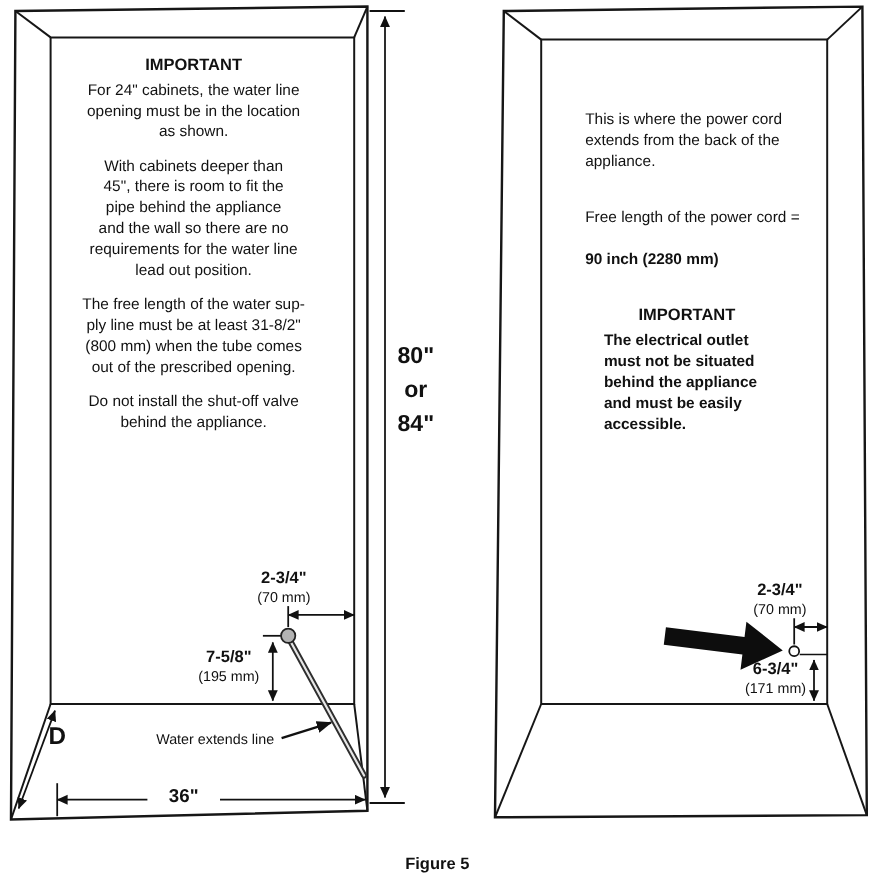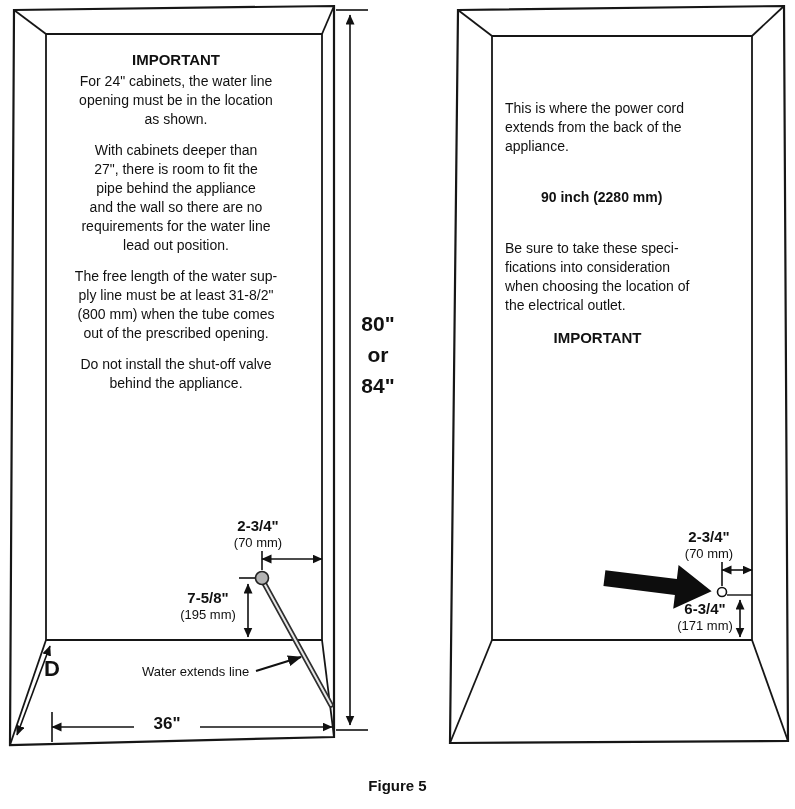--- a/index.html
+++ b/index.html
@@ -7,26 +7,26 @@
     position:relative;width:795px;height:809px;background:#fff;
     font-family:"Liberation Sans",sans-serif;color:#111;overflow:hidden;text-decoration:underline;
   }
   #line-art{position:absolute;left:0;top:0;z-index:1;}
   .txt{position:absolute;z-index:2;}
   
   #left-instructions{left:45px;top:50px;width:262px;text-align:center;font-size:14px;line-height:19px;}
   #left-instructions p{margin:0 0 12px;white-space:pre-line;}
   .imp-head{font-weight:bold;font-size:15px;margin:0 0 3px;}
   
-  #right-instructions{left:505px;top:99px;width:224px;font-size:14px;line-height:19px;text-align:left;}
+  #right-instructions{left:532px;top:99px;width:224px;font-size:14px;line-height:19px;text-align:left;}
   #right-instructions p{margin:0 0 13px;white-space:pre-line;}
   #right-instructions .imp-head{width:185px;text-align:center;margin:6px 0 4px;}
   #right-instructions .imp-body{font-weight:bold;padding-left:17px;margin:0;white-space:pre-line;}
   #right-instructions .blk{display:block;}
-  #right-instructions .b{font-weight:bold;margin-left:36px;}
+  #right-instructions .b{font-weight:bold;}
   
   .dim{text-align:center;line-height:17px;}
   .dim .v{font-weight:bold;font-size:15px;display:block;}
   .dim .mm{font-size:13px;display:block;}
   #water-offset-dim{left:216px;top:517px;width:84px;}
   #water-rise-dim{left:172px;top:589px;width:72px;}
   #cord-offset-dim{left:670px;top:528px;width:78px;}
   #cord-height-dim{left:664px;top:600px;width:82px;}
   #height-label{left:354px;top:308px;width:48px;text-align:center;font-size:21px;font-weight:bold;line-height:31px;white-space:pre-line;}
   #width-label{left:134px;top:714px;width:66px;text-align:center;font-size:17px;font-weight:bold;background:#fff;}
@@ -96,21 +96,21 @@
     <polygon points="604,577 676,577 676,563 712,585 676,607 676,593 604,593" fill="#0d0d0d" transform="rotate(7 660 585)"></polygon>
     <circle cx="722" cy="592" r="4.5" fill="#fff" stroke="#111" stroke-width="1.6"></circle>
   </svg>
 
   <div class="txt" id="left-instructions">
     <div class="imp-head">IMPORTANT</div>
     <p>For 24" cabinets, the water line
 opening must be in the location
 as shown.</p>
     <p>With cabinets deeper than
-27", there is room to fit the
+45", there is room to fit the
 pipe behind the appliance
 and the wall so there are no
 requirements for the water line
 lead out position.</p>
     <p>The free length of the water sup-
 ply line must be at least 31-8/2"
 (800 mm) when the tube comes
 out of the prescribed opening.</p>
     <p>Do not install the shut-off valve
 behind the appliance.</p>
@@ -129,27 +129,29 @@
 84"</div>
   <div class="txt" id="width-label">36"</div>
   <div class="txt" id="depth-label">D</div>
   <div class="txt" id="water-label">Water extends line</div>
 
   <div class="txt" id="right-instructions">
     <p>This is where the power cord
 extends from the back of the
 appliance.</p>
     <p>
+      <span class="blk">Free length of the power cord =</span>
       <span class="blk b">90 inch (2280 mm)</span>
     </p>
-    <p>Be sure to take these speci-
-fications into consideration
-when choosing the location of
-the electrical outlet.</p>
     <div class="imp-head">IMPORTANT</div>
+    <div class="imp-body">The electrical outlet
+must not be situated
+behind the appliance
+and must be easily
+accessible.</div>
   </div>
 
   <div class="txt dim" id="cord-offset-dim">
     <span class="v">2-3/4"</span>
     <span class="mm">(70 mm)</span>
   </div>
   <div class="txt dim" id="cord-height-dim">
     <span class="v">6-3/4"</span>
     <span class="mm">(171 mm)</span>
   </div>

